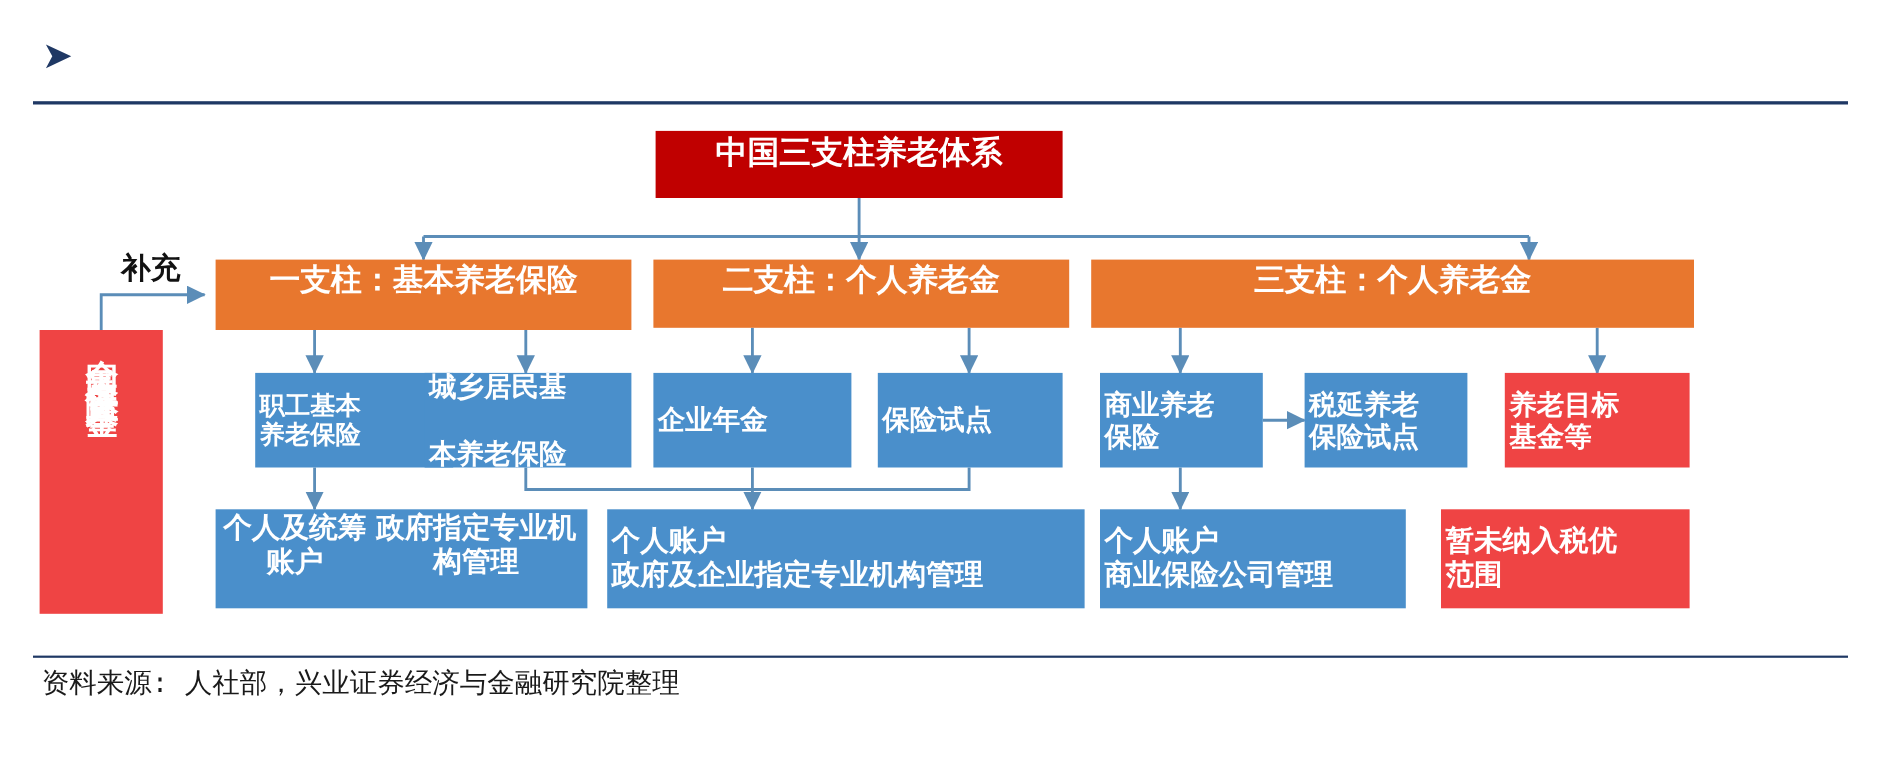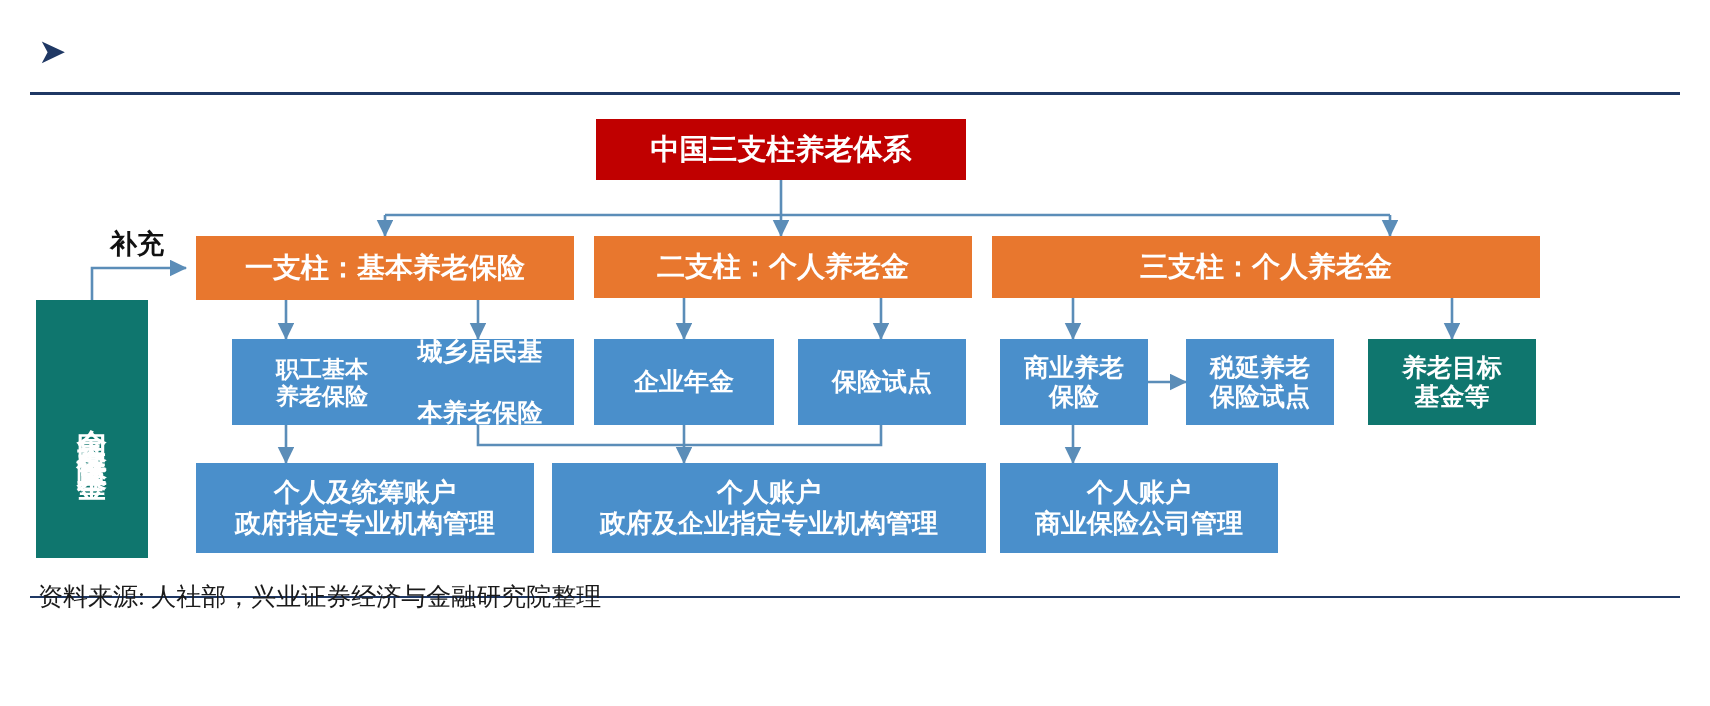--- a/index.html
+++ b/index.html
@@ -29,41 +29,41 @@
     position:absolute;left:30px;top:92px;width:1650px;height:3px;
     background:#1F3864;
   }
 
   
   .footer-rule{
     position:absolute;left:30px;top:596px;width:1650px;height:2px;
     background:#1F3864;
   }
   .footer-text{
-    position:absolute;left:38px;top:580px;
+    position:absolute;left:38px;top:604px;
     font-size:25px;color:#1a1a1a;white-space:nowrap;
-    font-family:Liberation Serif, serif;
+    font-family:Liberation Mono, monospace;
   }
 
   
   .node{
     position:absolute;
-    display:flex;align-items:center;justify-content:center;
+    display:flex;align-items:flex-start;justify-content:center;
     text-align:center;
     color:#ffffff;
     font-family:"DejaVu Serif","Liberation Serif",serif;
     font-weight:bold;
     line-height:1.18;
     box-sizing:border-box;
     padding:2px 4px;
   }
   .red{background:#C00000;}
   .orange{background:#E8772E;}
   .blue{background:#4A8FCB;}
-  .gray{background:#0f766e;}
+  .gray{background:#ef4444;}
 
   .node .l{display:block;}
 
   
   .vert{
     writing-mode:vertical-rl;
     text-orientation:upright;
     letter-spacing:6px;
     line-height:1.45;
   }
@@ -167,29 +167,33 @@
   </div>
   <div class="node blue" style="left:1186px;top:339px;width:148px;height:86px;font-size:25px;flex-direction:column;">
     <span class="l">税延养老</span>
     <span class="l">保险试点</span>
   </div>
   <div class="node gray" style="left:1368px;top:339px;width:168px;height:86px;font-size:25px;flex-direction:column;">
     <span class="l">养老目标</span>
     <span class="l">基金等</span>
   </div>
 
-  <div class="node blue" style="left:196px;top:463px;width:338px;height:90px;font-size:26px;flex-direction:column;">
+  <div class="node blue" style="left:196px;top:463px;width:338px;height:90px;font-size:26px;">
     <span class="l">个人及统筹账户</span>
     <span class="l">政府指定专业机构管理</span>
   </div>
   <div class="node blue" style="left:552px;top:463px;width:434px;height:90px;font-size:26px;flex-direction:column;">
     <span class="l">个人账户</span>
     <span class="l">政府及企业指定专业机构管理</span>
   </div>
   <div class="node blue" style="left:1000px;top:463px;width:278px;height:90px;font-size:26px;flex-direction:column;">
     <span class="l">个人账户</span>
     <span class="l">商业保险公司管理</span>
   </div>
+  <div class="node gray" style="left:1310px;top:463px;width:226px;height:90px;font-size:26px;flex-direction:column;">
+    <span class="l">暂未纳入税优</span>
+    <span class="l">范围</span>
+  </div>
 
   <div class="footer-rule"></div>
   <div class="footer-text">资料来源: 人社部，兴业证券经济与金融研究院整理</div>
 
 </div>
 
 </body></html>

